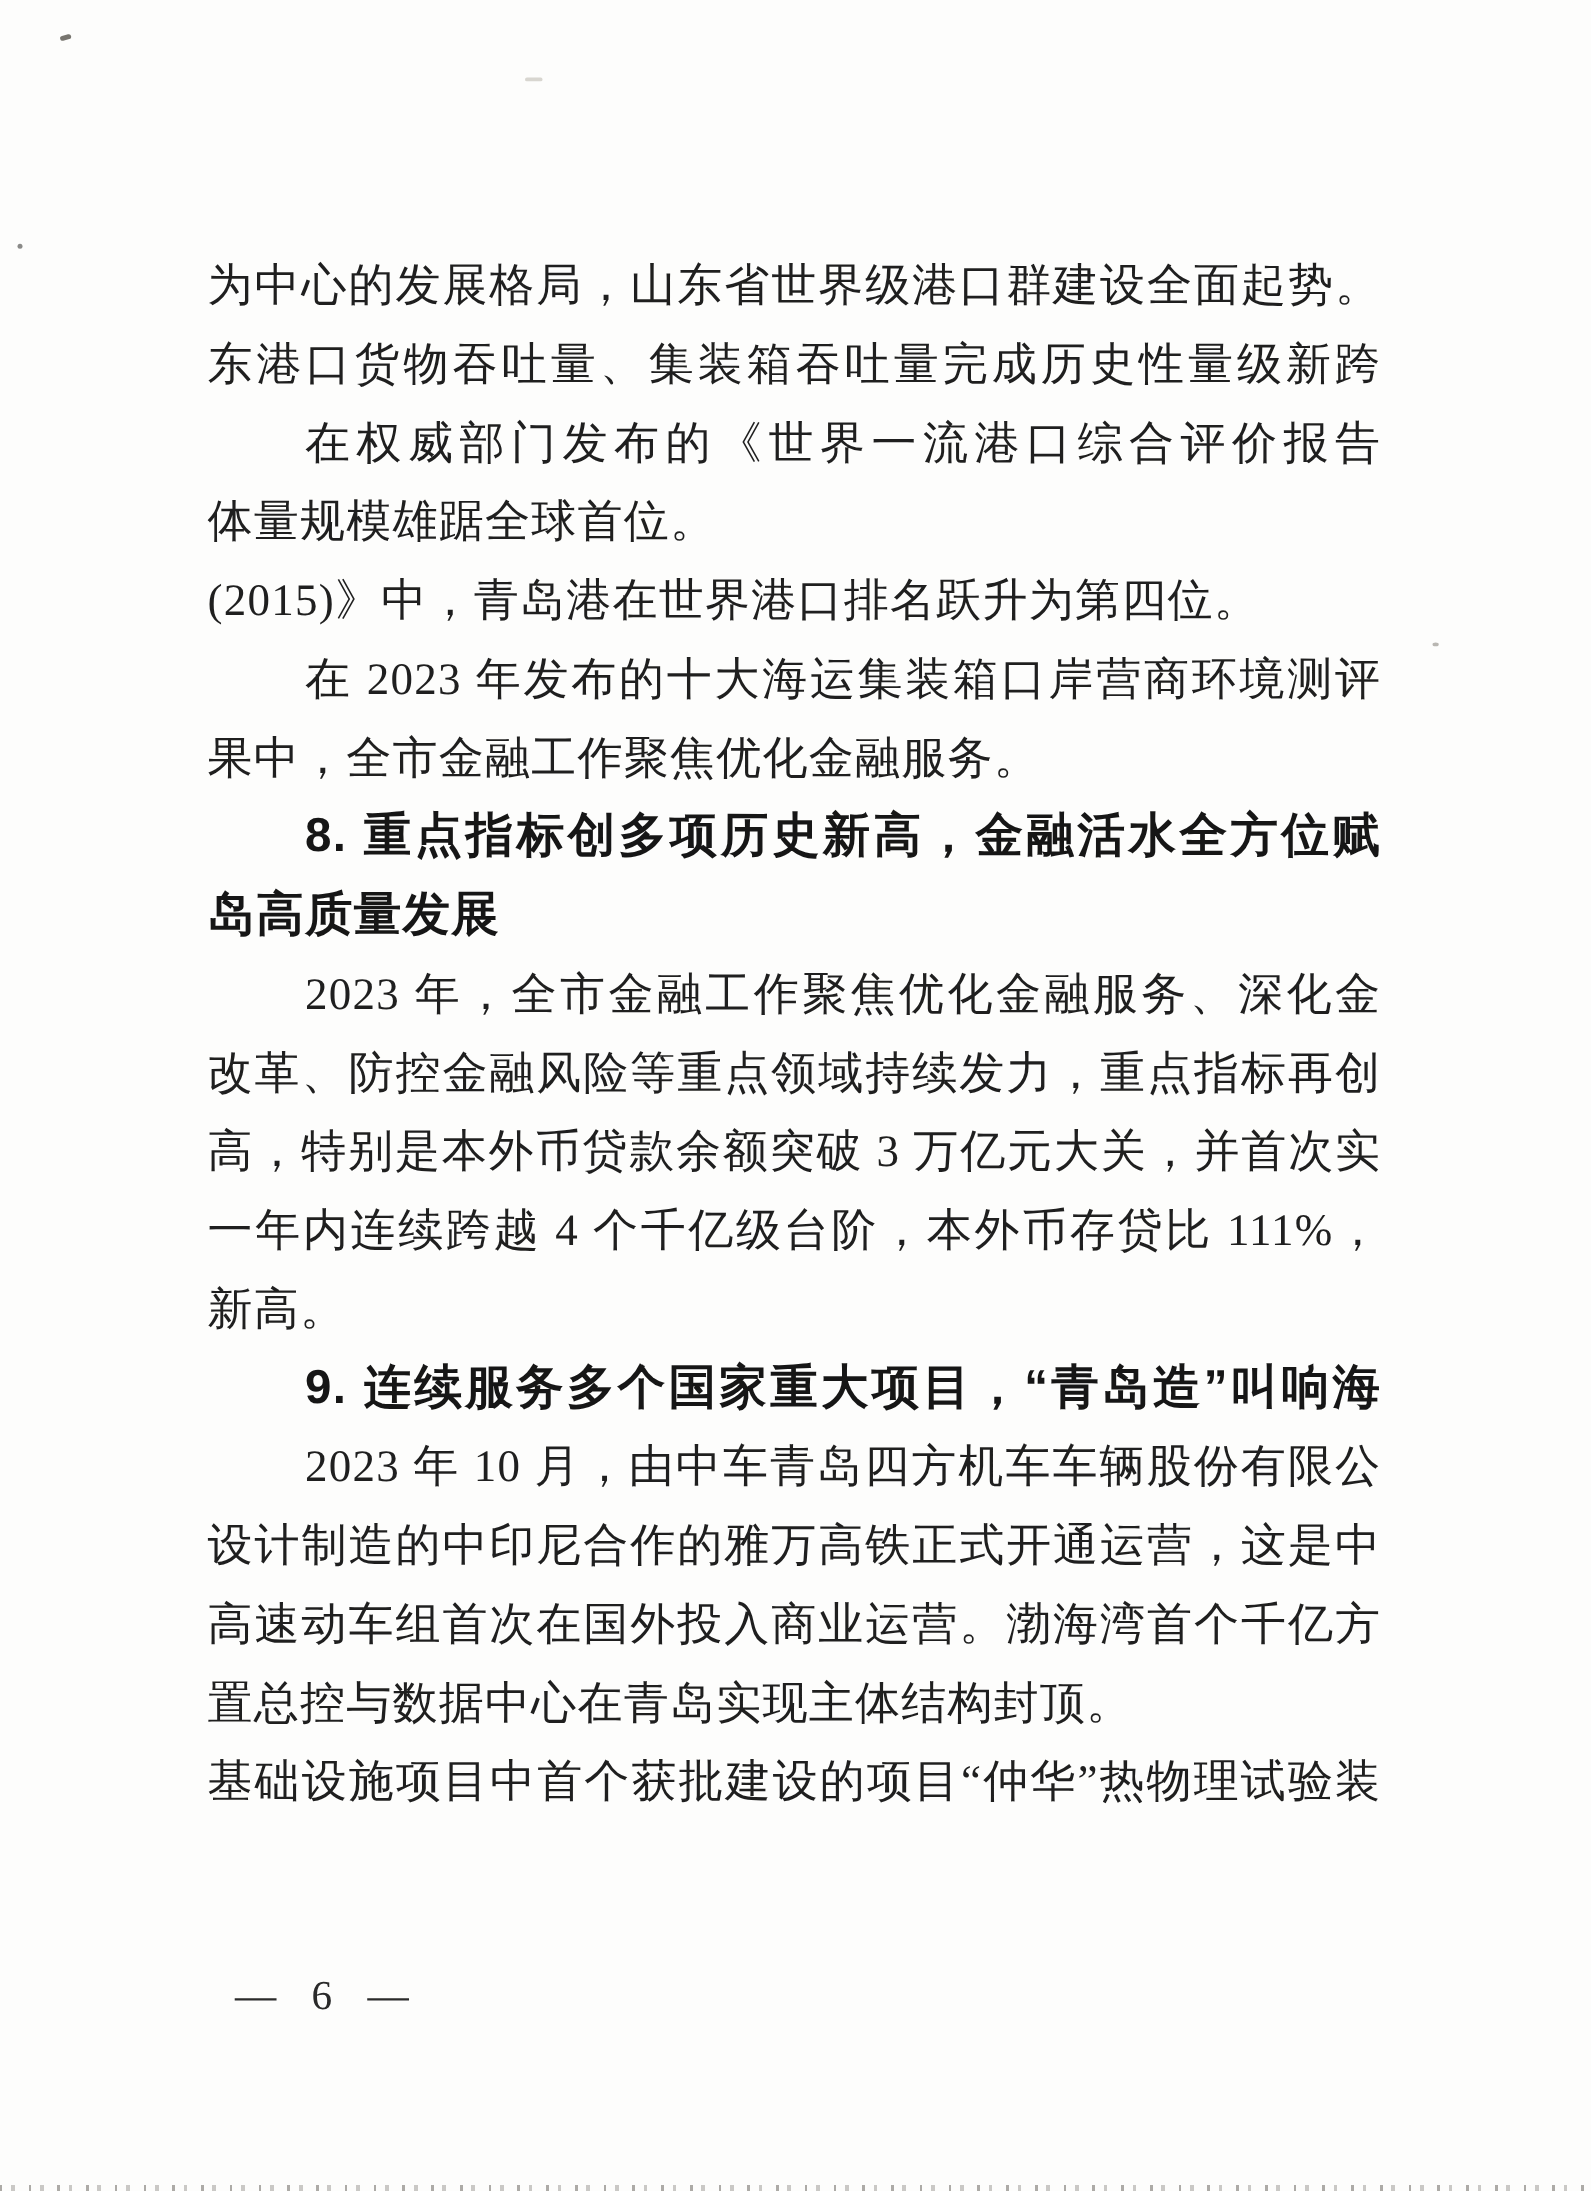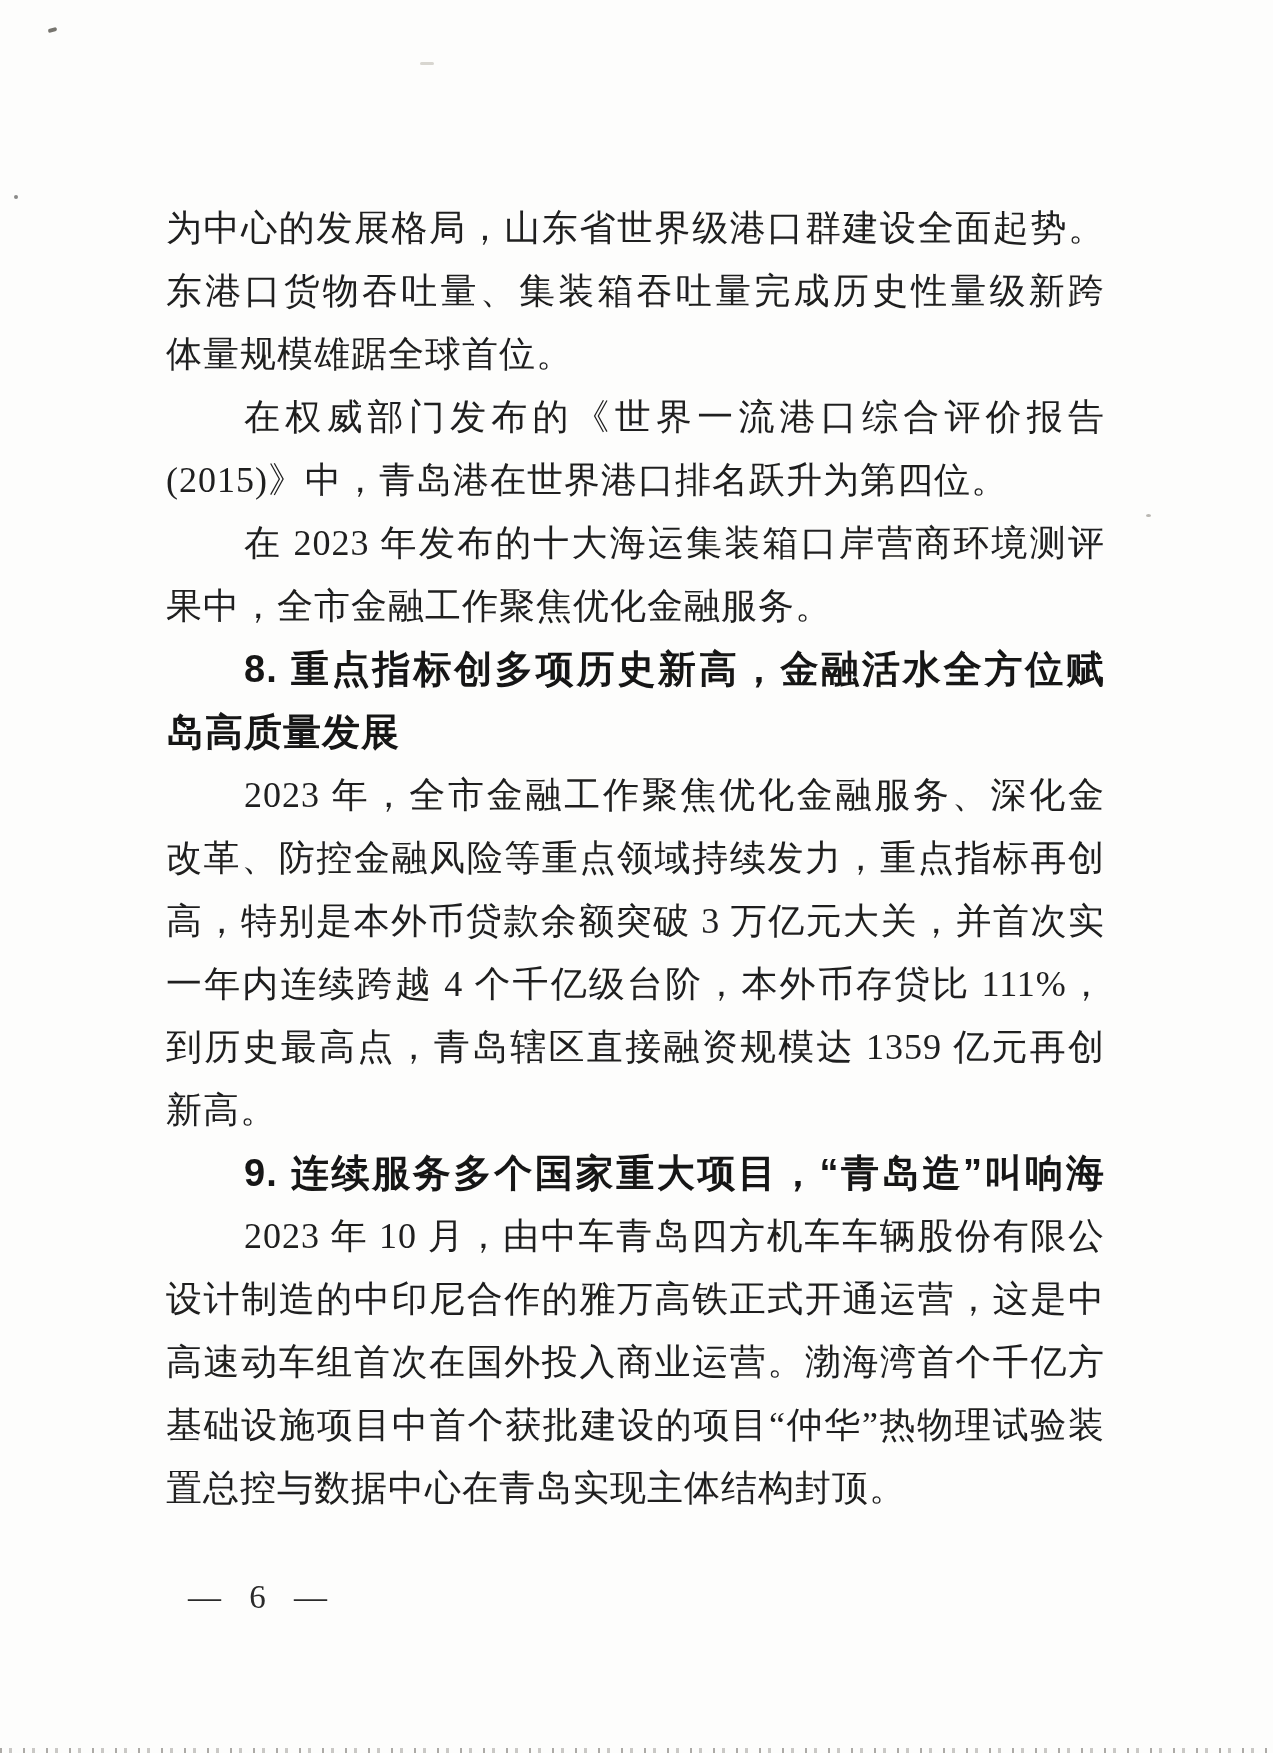--- a/index.html
+++ b/index.html
@@ -93,37 +93,36 @@
 
   <span class="speck s1"></span>
   <span class="speck s2"></span>
   <span class="speck s3"></span>
   <span class="speck s4"></span>
   <span class="speck s5"></span>
 
   <main class="text-block">
       <div class="line body fill">为中心的发展格局，山东省世界级港口群建设全面起势。山</div>
       <div class="line body fill">东港口货物吞吐量、集装箱吞吐量完成历史性量级新跨越，</div>
+      <div class="line body fill indent">在权威部门发布的《世界一流港口综合评价报告</div>
       <div class="line body">体量规模雄踞全球首位。</div>
-      <div class="line body fill indent">在权威部门发布的《世界一流港口综合评价报告</div>
       <div class="line body">(2015)》中，青岛港在世界港口排名跃升为第四位。</div>
       <div class="line body fill indent">在 2023 年发布的十大海运集装箱口岸营商环境测评结</div>
       <div class="line body">果中，全市金融工作聚焦优化金融服务。</div>
       <div class="line heading fill indent">8. 重点指标创多项历史新高，金融活水全方位赋能青</div>
       <div class="line heading">岛高质量发展</div>
       <div class="line body fill indent">2023 年，全市金融工作聚焦优化金融服务、深化金融</div>
       <div class="line body fill">改革、防控金融风险等重点领域持续发力，重点指标再创新</div>
       <div class="line body fill">高，特别是本外币贷款余额突破 3 万亿元大关，并首次实现</div>
       <div class="line body fill">一年内连续跨越 4 个千亿级台阶，本外币存贷比 111%，达</div>
-      <div class="line body fill">到历史最高点，青岛辖区直接融资规模达 1359 亿元再创</div>
       <div class="line body">新高。</div>
       <div class="line heading fill indent">9. 连续服务多个国家重大项目，“青岛造”叫响海内外</div>
       <div class="line body fill indent">2023 年 10 月，由中车青岛四方机车车辆股份有限公司</div>
       <div class="line body fill">设计制造的中印尼合作的雅万高铁正式开通运营，这是中国</div>
       <div class="line body fill">高速动车组首次在国外投入商业运营。渤海湾首个千亿方大</div>
+      <div class="line body">置总控与数据中心在青岛实现主体结构封顶。</div>
       <div class="line body fill">基础设施项目中首个获批建设的项目“仲华”热物理试验装</div>
-      <div class="line body">置总控与数据中心在青岛实现主体结构封顶。</div>
     </main>
 
   <div class="page-number">— 6 —</div>
 
   <div class="bottom-noise"></div>
 </div>
 
 </body></html>

